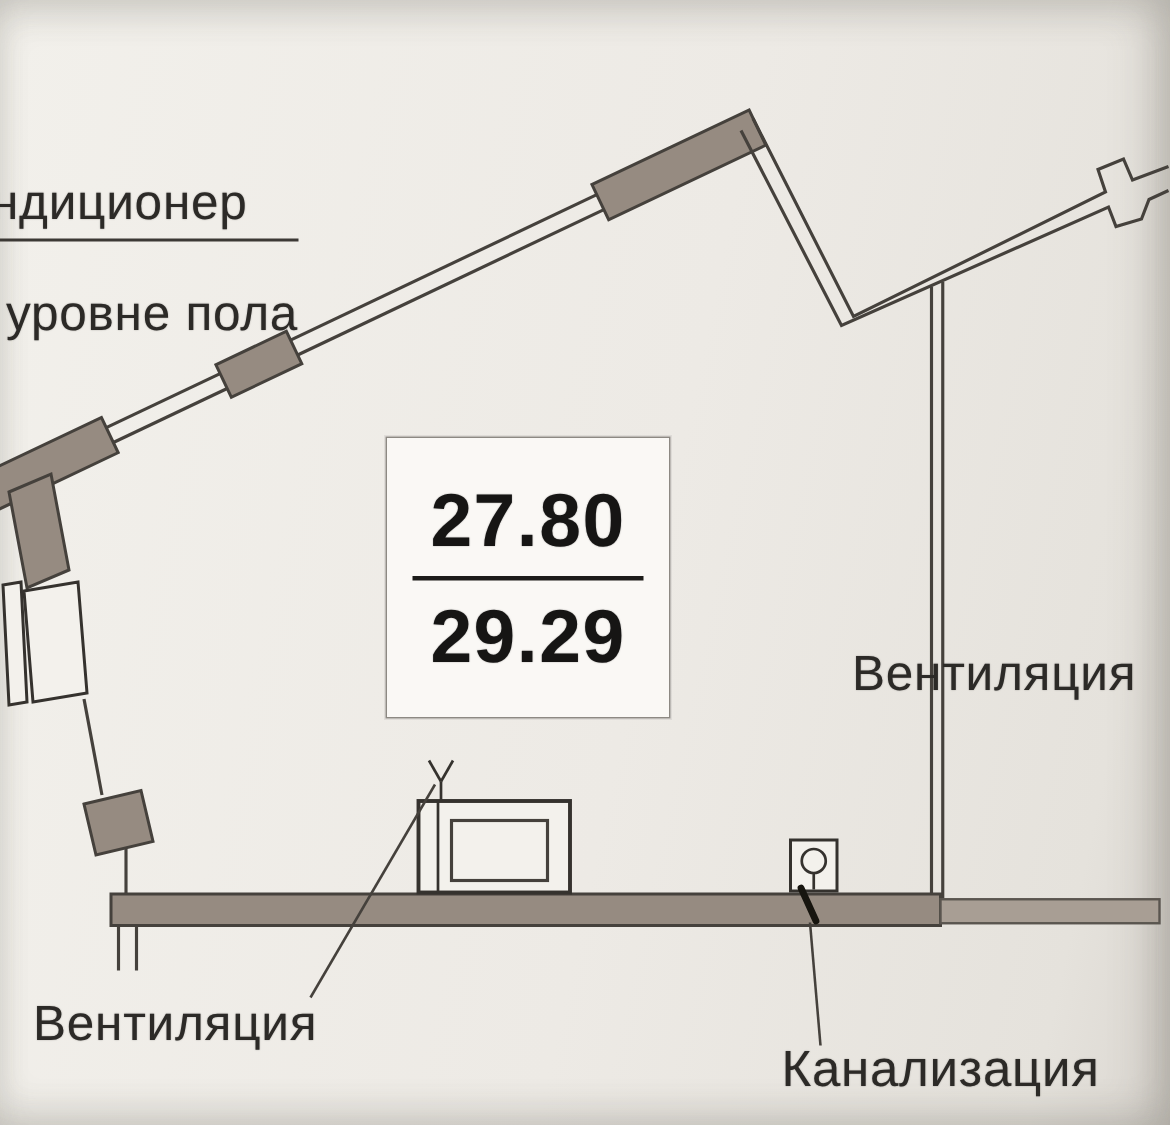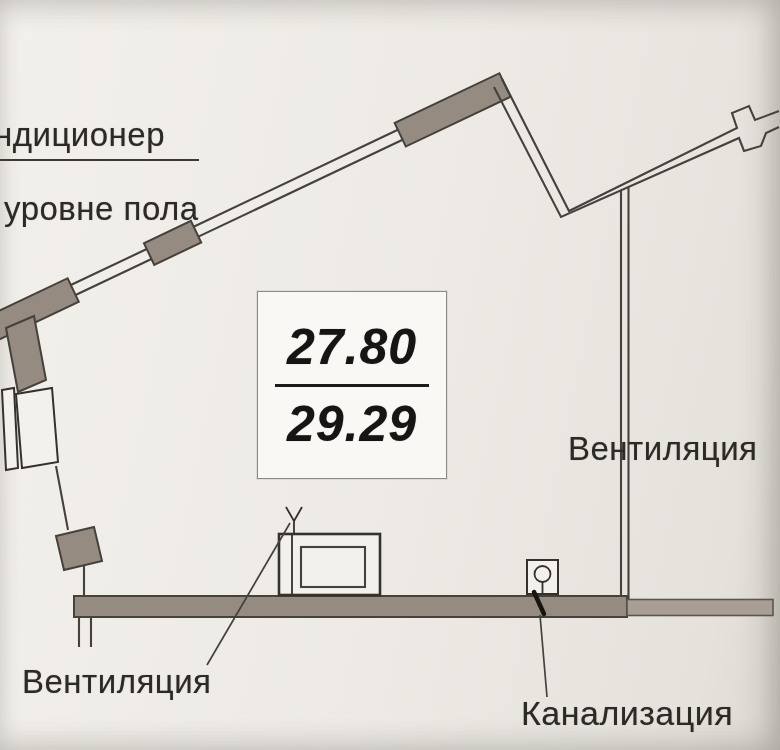--- a/index.html
+++ b/index.html
@@ -27,21 +27,21 @@
   .aircon{left:-6px;top:116px;display:flex;flex-direction:column;gap:5px;}
   .aircon .underlined{border-bottom:2.5px solid #3c3935;padding:0 34px 5px 0;width:max-content;}
   .aircon .line2{margin-left:10px;margin-top:24px;}
   .vent-right{left:568px;top:430px;}
   .vent-bottom{left:22px;top:663px;}
   .sewer{left:521px;top:694px;font-size:34px;text-align:center;}
   .area-box{
     position:absolute;left:257px;top:291px;width:188px;height:186px;
     background:#faf8f5;border:1.5px solid #8d8983;
     box-shadow:0 0 0 1px rgba(141,137,131,.15);
-    display:flex;flex-direction:column;align-items:center;justify-content:center;gap:10px;font-style:italic;
+    display:flex;flex-direction:column;align-items:center;justify-content:center;gap:10px;
   }
   .num{font-size:50px;font-weight:700;color:#161514;letter-spacing:1px;line-height:1;
        text-shadow:0 0 1px rgba(0,0,0,.4);}
   .upper{border-bottom:3px solid #1c1b19;padding:0 12px 12px;}
   .lower{padding-top:2px;}
 </style>
 </head>
 <body>
 
 <div class="stage">

